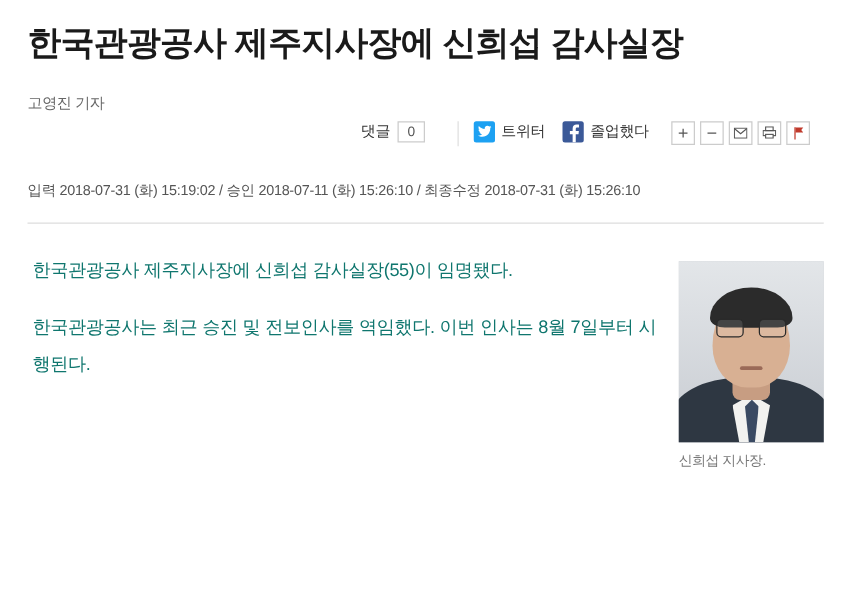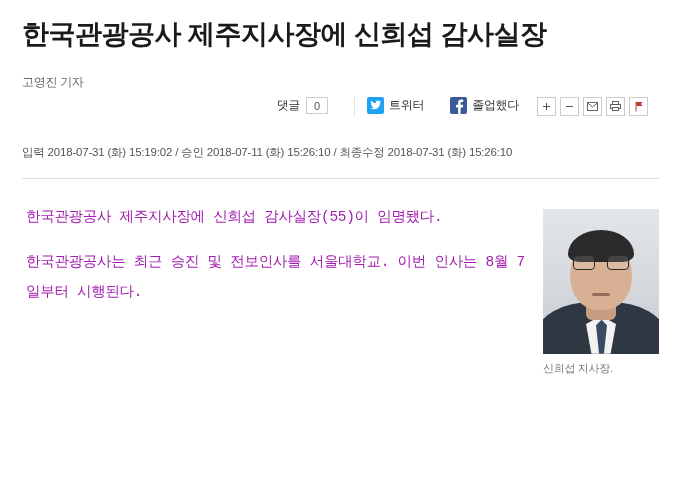--- a/index.html
+++ b/index.html
@@ -40,21 +40,21 @@
     height: 34px;
     margin-top: 6px;
     padding: 0 33px;
     display: flex;
     align-items: flex-start;
     justify-content: flex-end;
   }
   .sns-group {
     display: flex;
     align-items: center;
-    gap: 12px;
+    gap: 0;
     font-family: Liberation Serif, serif;
   }
   .comment-box {
     display: flex;
     align-items: center;
     font-size: 12px;
     color: #333333;
     margin-right: 14px;
   }
   .comment-label {
@@ -251,25 +251,24 @@
   }
   .figcaption {
     font-size: 11px;
     color: #777777;
     margin-top: 7px;
     letter-spacing: -0.3px;
   }
   .para {
     font-size: 14.5px;
     line-height: 2.05;
-    color: #a21caf;
+    color: #0f766e;
     margin: 0 0 16px 0;
     letter-spacing: -0.3px;
     text-align: justify;
-    font-family: Liberation Mono, monospace;
   }
 </style>
 </head>
 <body>
 
 <div class="page">
 
   <h1 class="article-title">한국관광공사 제주지사장에 신희섭 감사실장</h1>
 
   <div class="byline">고영진 기자</div>
@@ -354,17 +353,17 @@
           <div class="lens l"></div>
           <div class="bridge"></div>
           <div class="lens r"></div>
         </div>
         <div class="mouth"></div>
       </div>
       <div class="figcaption">신희섭 지사장.</div>
     </div>
 
     <p class="para">한국관광공사 제주지사장에 신희섭 감사실장(55)이 임명됐다.</p>
-    <p class="para">한국관광공사는 최근 승진 및 전보인사를 서울대학교. 이번 인사는 8월 7일부터 시행된다.</p>
+    <p class="para">한국관광공사는 최근 승진 및 전보인사를 역임했다. 이번 인사는 8월 7일부터 시행된다.</p>
 
   </div>
 
 </div>
 
 </body></html>

